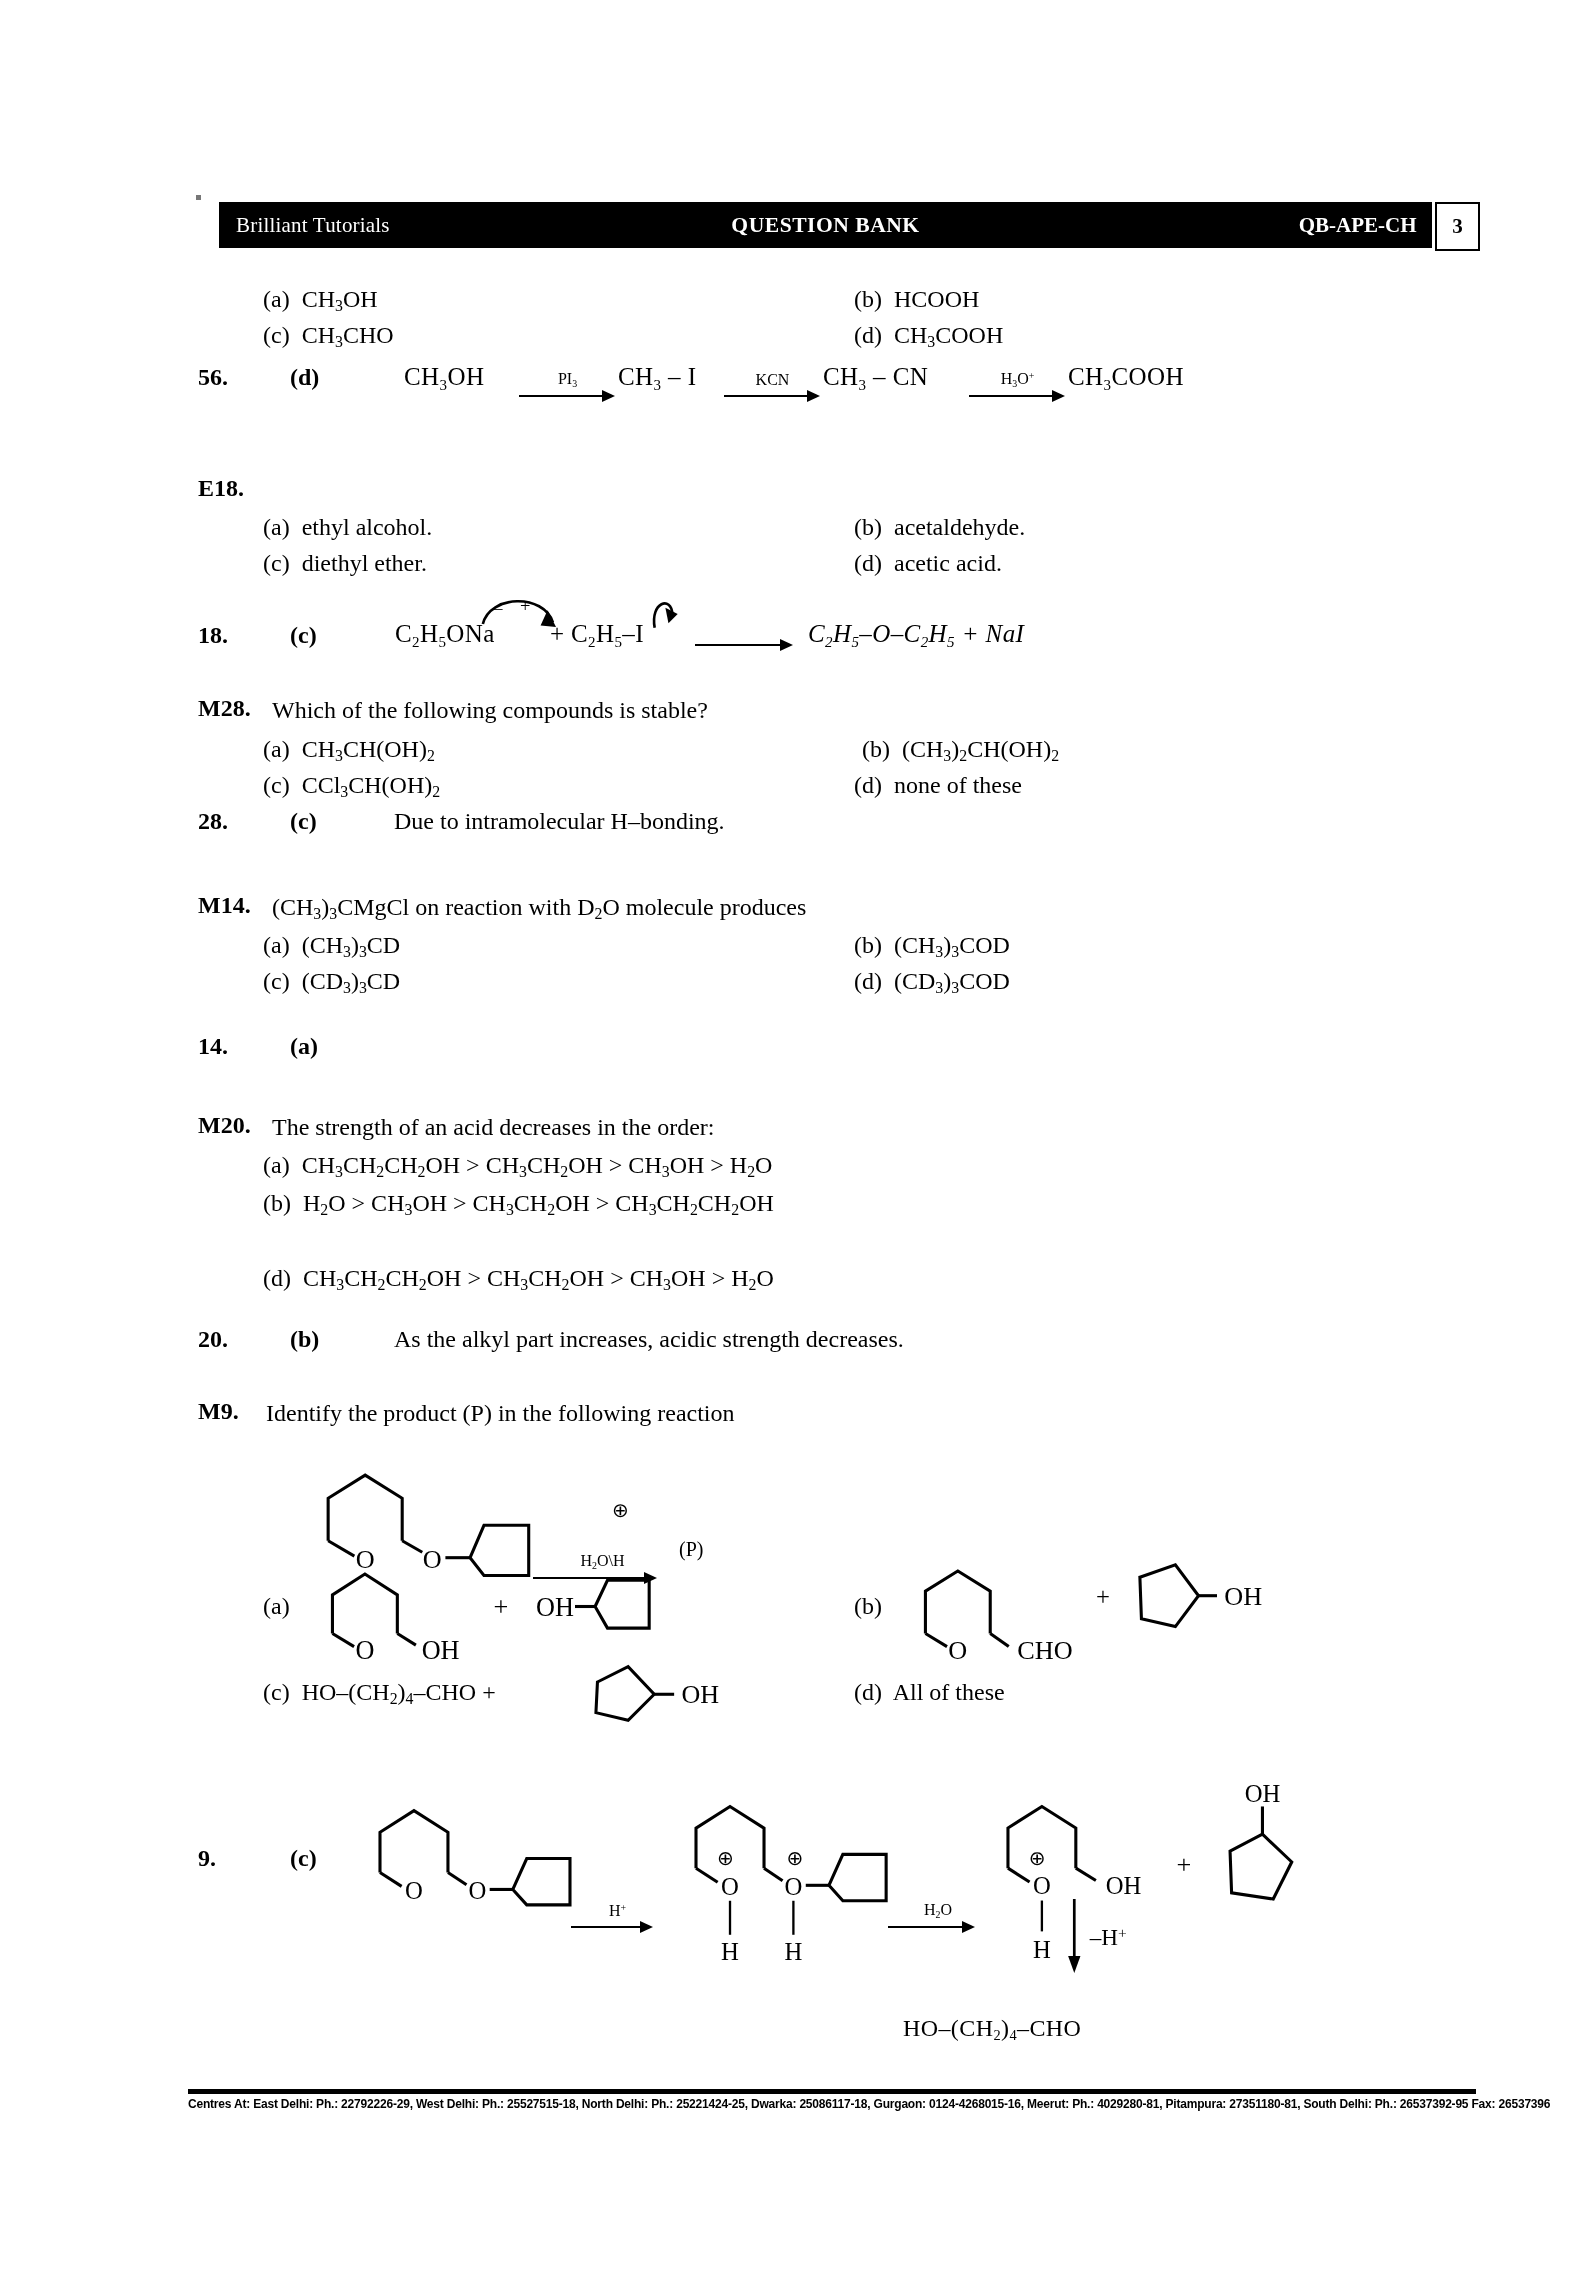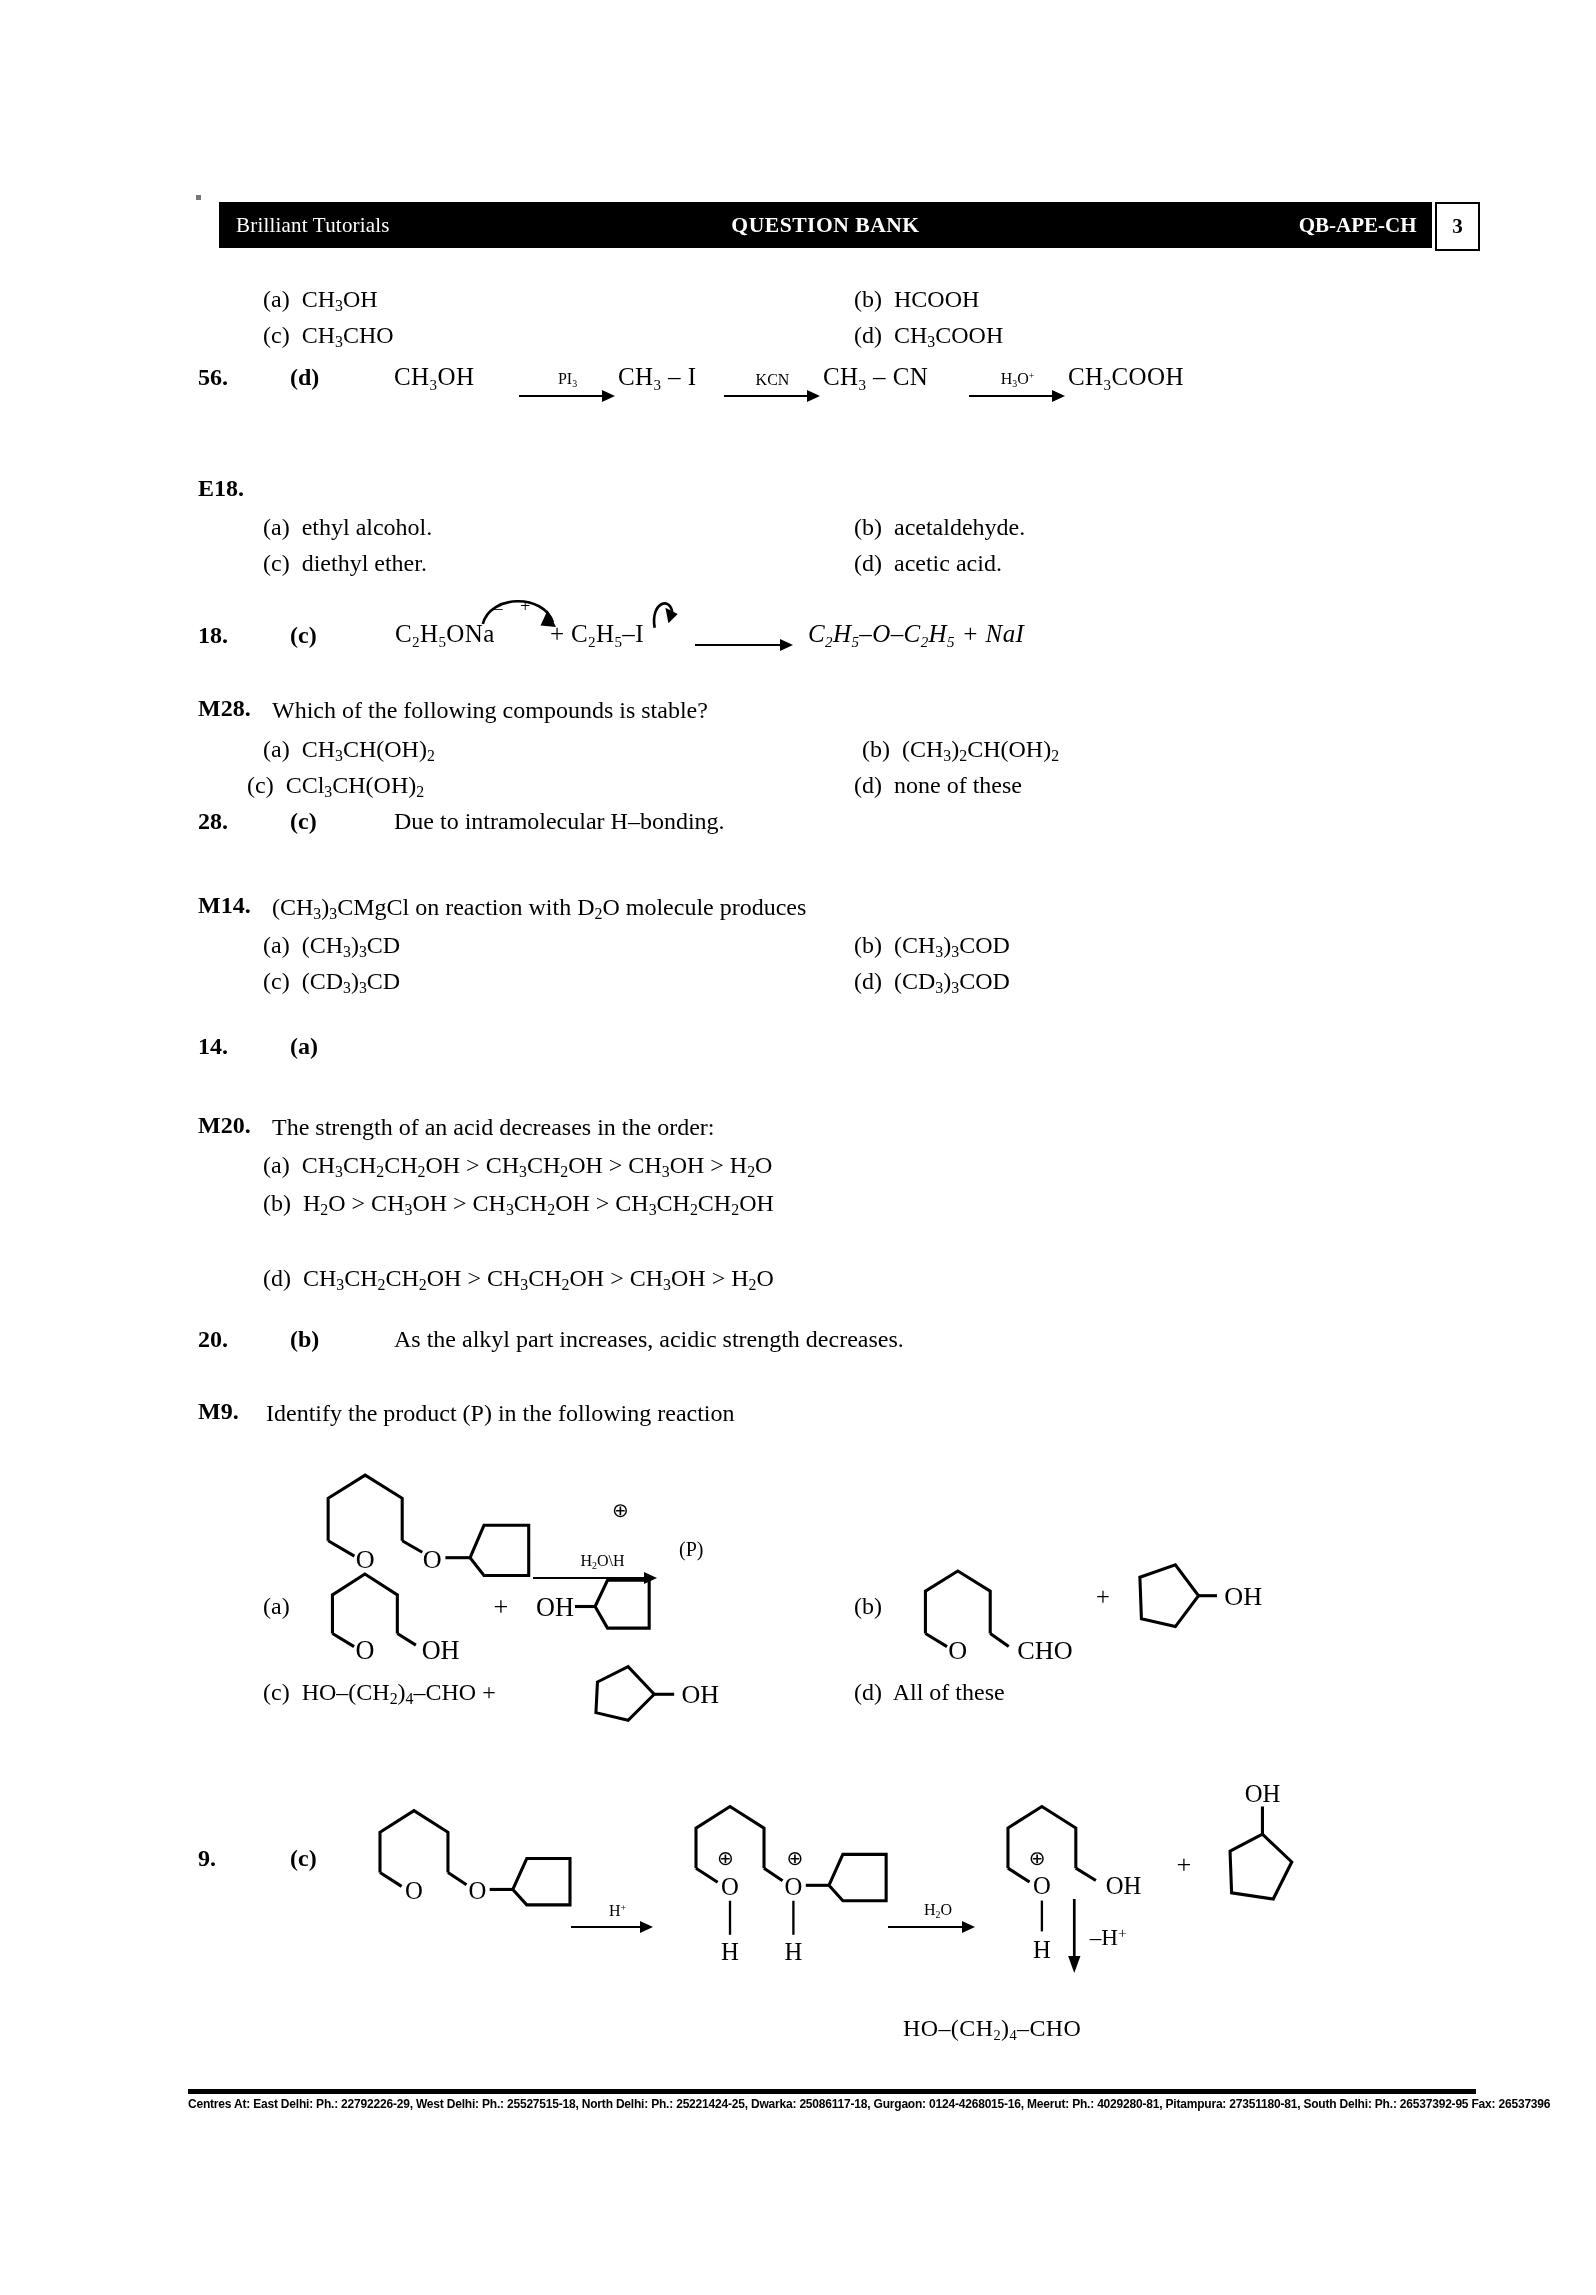--- a/index.html
+++ b/index.html
@@ -109,21 +109,21 @@
   <span class="q" style="left:263px; top:320px;">
     <span>(c)</span>&nbsp; CH<sub>3</sub>CHO
   </span>
   <span class="q" style="left:854px; top:320px;">
     <span>(d)</span>&nbsp; CH<sub>3</sub>COOH
   </span>
 
   <span class="ans-num" style="left:198px; top:364px;">56.</span>
   <span class="ans-key" style="left:290px; top:364px;">(d)</span>
 
-  <span class="chem" style="left:394px; top:363px;">CH<sub>3</sub>OH</span>
+  <span class="chem" style="left:404px; top:363px;">CH<sub>3</sub>OH</span>
   <div class="rxn-arrow" style="left:519px; top:361px; width:97px; height:36px;">
     <span class="lbl">PI<sub>3</sub></span>
     <div class="shaft" style="width:85px;"></div>
     <div class="head" style="left:83px;"></div>
   </div>
   <span class="chem" style="left:618px; top:363px;">CH<sub>3</sub> – I</span>
   <div class="rxn-arrow" style="left:724px; top:361px; width:97px; height:36px;">
     <span class="lbl">KCN</span>
     <div class="shaft" style="width:85px;"></div>
     <div class="head" style="left:83px;"></div>
@@ -177,21 +177,21 @@
 
   <span class="qlabel" style="left:198px; top:695px;">M28.</span>
   <span class="q" style="left:272px; top:695px;">Which of the following compounds is stable?</span>
 
   <span class="q" style="left:263px; top:734px;">
     <span>(a)</span>&nbsp; CH<sub>3</sub>CH(OH)<sub>2</sub>
   </span>
   <span class="q" style="left:862px; top:734px;">
     <span>(b)</span>&nbsp; (CH<sub>3</sub>)<sub>2</sub>CH(OH)<sub>2</sub>
   </span>
-  <span class="q" style="left:247px; top:770px;">
+  <span class="q" style="left:263px; top:770px;">
     <span>(c)</span>&nbsp; CCl<sub>3</sub>CH(OH)<sub>2</sub>
   </span>
   <span class="q" style="left:854px; top:770px;">
     <span>(d)</span>&nbsp; <span>none of these</span>
   </span>
 
   <span class="ans-num" style="left:198px; top:808px;">28.</span>
   <span class="ans-key" style="left:290px; top:808px;">(c)</span>
   <span class="ans-text" style="left:394px; top:808px;">Due to intramolecular H–bonding.</span>
 

